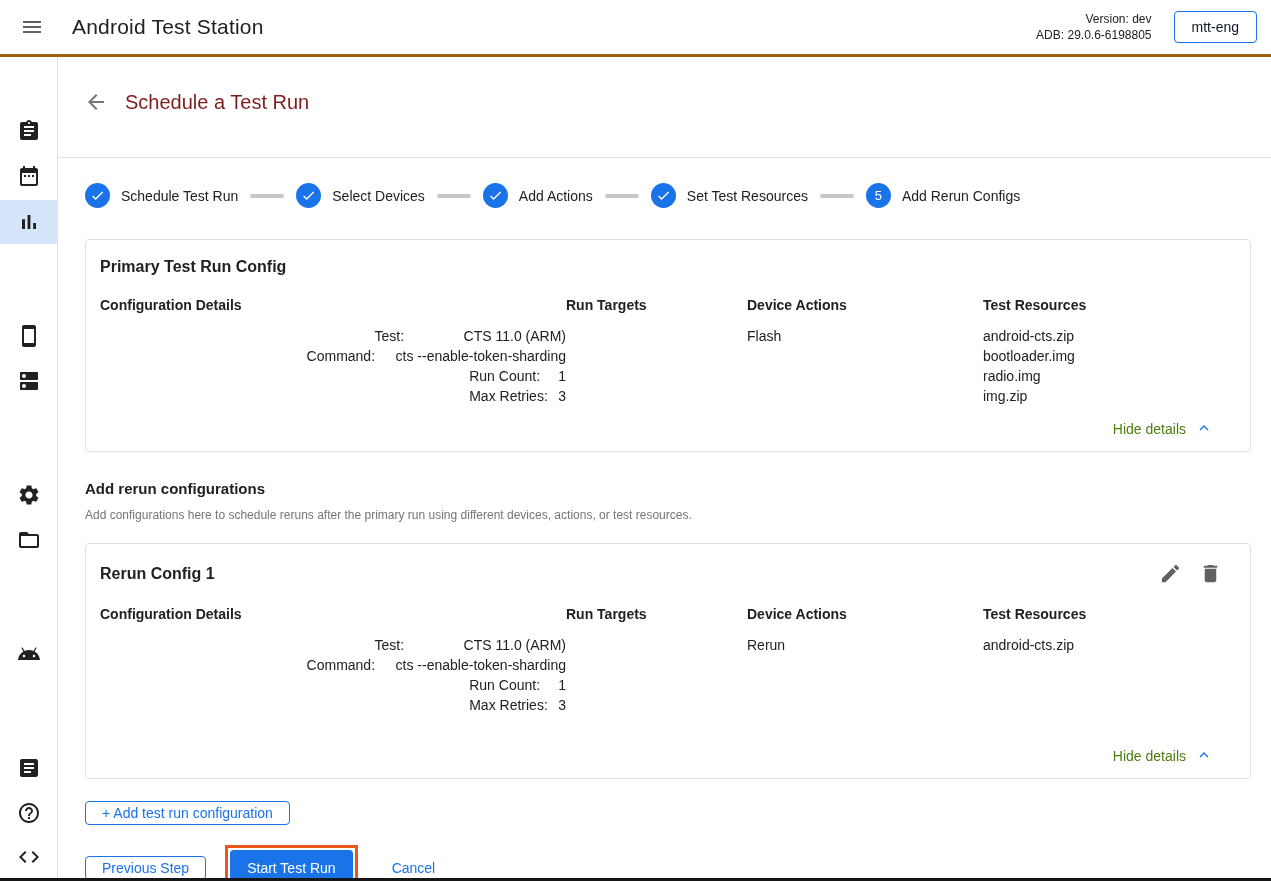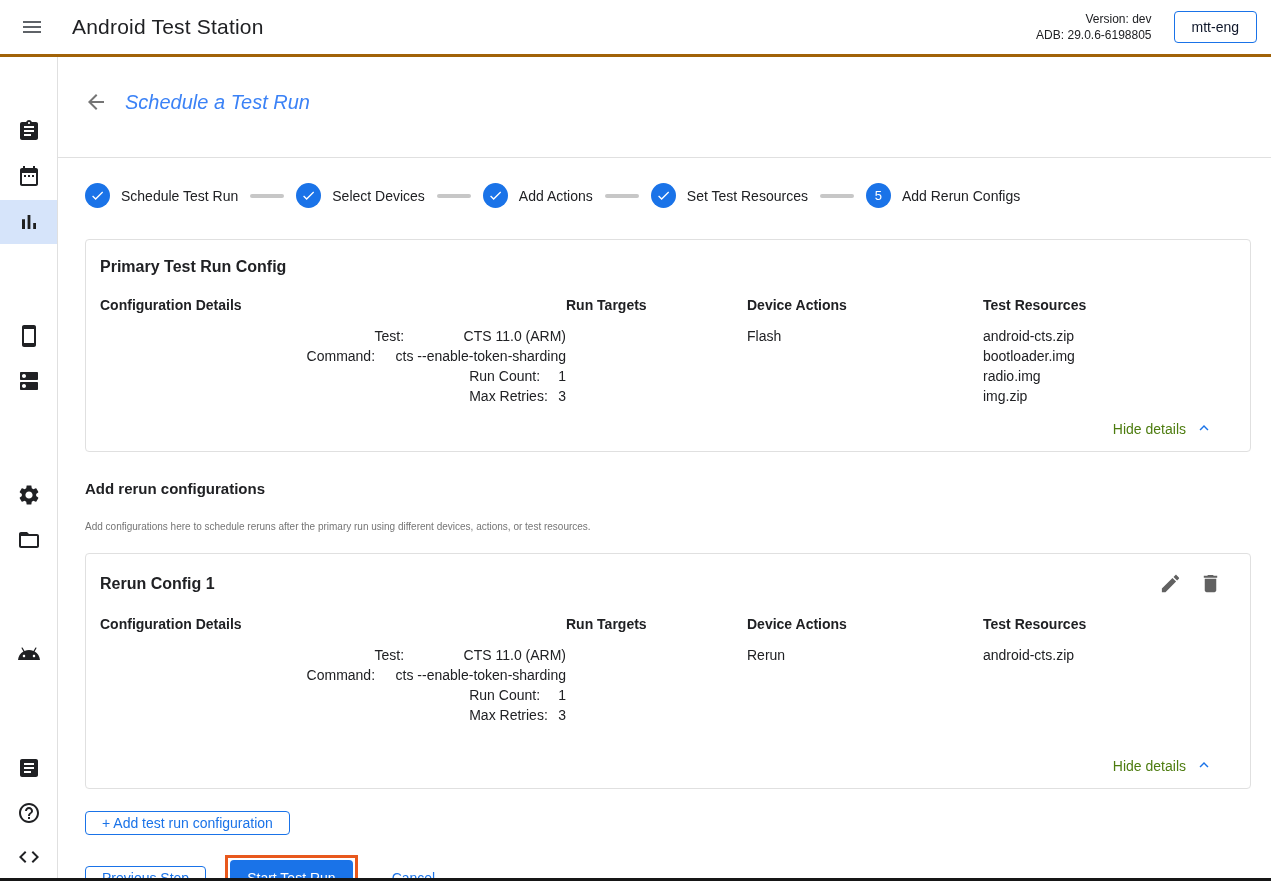--- a/index.html
+++ b/index.html
@@ -25,21 +25,21 @@
   .sidebar { width:58px; flex:none; border-right:1px solid #e0e0e0; position:relative; background:#fff; }
   .side-item { position:absolute; left:17px; width:24px; height:24px; color:#202124; cursor:pointer; }
   .side-selected-bg { position:absolute; left:0; top:143px; width:57px; height:44px; background:#d6e4fa; }
   .main { flex:1; position:relative; overflow:hidden; }
 
   
   .page-head { padding:24px 0 0 22px; border-bottom:1px solid #e0e0e0; height:101px; }
   .breadcrumb { font-size:14px; color:#3c4043; }
   .title-row { display:flex; align-items:center; margin-top:9px; }
   .back-btn { width:24px; height:24px; color:#757575; cursor:pointer; margin-left:4px; }
-  .page-title { font-size:20px; margin-left:17px; color:#3b82f6;font-style:italic; }
+  .page-title { font-size:20px; margin-left:17px; color:#7f1d1d; }
 
   
   .content { padding:0 20px 0 27px; }
   .stepper { display:flex; align-items:center; margin-top:25px; font-size:14px; }
   .step { display:flex; align-items:center; }
   .step-circle { width:25px; height:25px; border-radius:50%; background:#1a73e8; color:#fff;
                  display:flex; align-items:center; justify-content:center; flex:none;
                  font-size:13px; cursor:pointer; }
   .step-label { margin-left:11px; white-space:nowrap; }
   .step-line { width:34px; height:4px; border-radius:2px; background:#c7c7c7; margin:0 12px; flex:none; }
@@ -55,21 +55,21 @@
   .col-header { font-weight:700; margin-bottom:13px; font-size:14px; }
   .kv-row { display:flex; line-height:20px;justify-content:flex-end; }
   .kv-key { width:89px; flex:none; }
   .res-line { line-height:20px; }
   .hide-row { display:flex; justify-content:flex-end; align-items:flex-end; margin-top:13px;
               padding-right:23px; color:#4d7c0f; font-size:14px; cursor:pointer; }
   .hide-row svg { margin-left:9px; }
 
   
   .section-heading { font-size:15px; font-weight:700; margin-top:28px; }
-  .section-desc { font-size:10px; color:#757575; margin-top:24px; }
+  .section-desc { font-size:12px; color:#757575; margin-top:11px; }
   .card-rerun { margin-top:21px; }
 
   
   .btn-outline { border:1px solid #1a73e8; color:#1a73e8; background:#fff; border-radius:4px;
                  font-size:14px; height:24px; padding:0 16px; cursor:pointer;
                  font-family:"Liberation Sans",sans-serif; }
   .add-config-btn { margin-top:22px; }
   .actions-row { margin-top:20px; display:flex; align-items:center; }
   .annotation-box { border:3px solid #e8581c; padding:2px; margin-left:19px; }
   .btn-primary { background:#1a73e8; color:#fff; border:none; border-radius:4px; height:36px;

